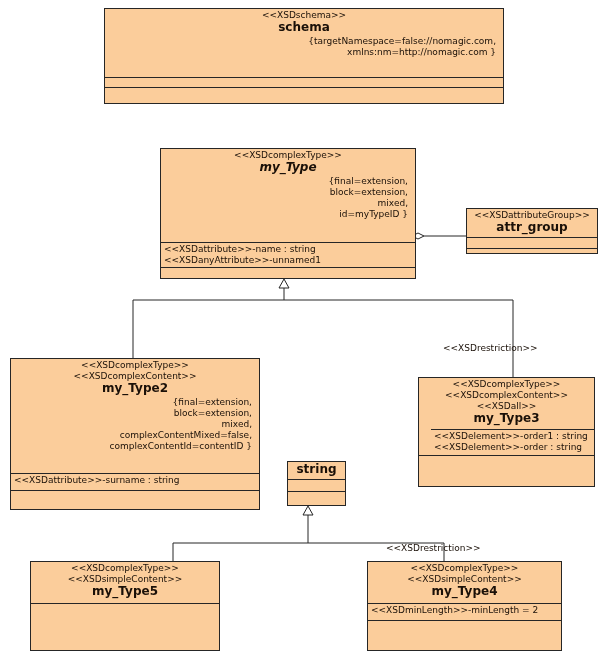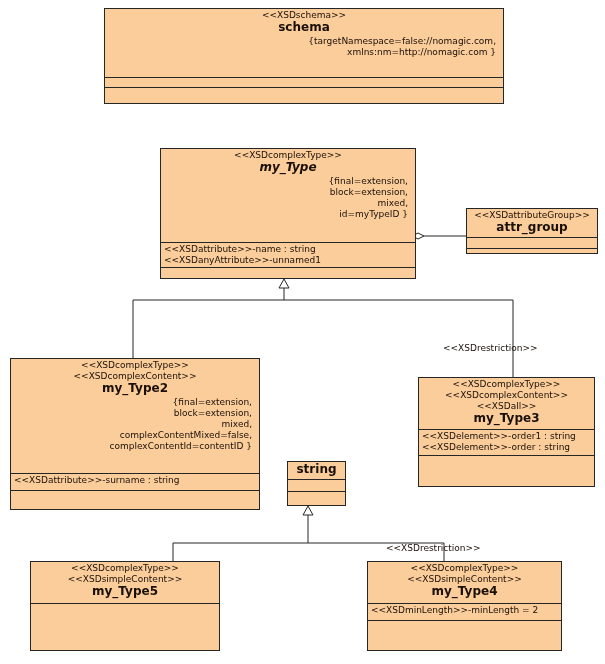--- a/index.html
+++ b/index.html
@@ -155,21 +155,21 @@
     <div class="compartment empty-comp" style="height:19px;"></div>
   </div>
 
   <div class="uml-class" style="left:418px; top:377px; width:177px; height:110px;">
     <div class="compartment head" style="height:51px;">
       <div class="stereo">&lt;&lt;XSDcomplexType&gt;&gt;</div>
       <div class="stereo">&lt;&lt;XSDcomplexContent&gt;&gt;</div>
       <div class="stereo">&lt;&lt;XSDall&gt;&gt;</div>
       <div class="cname">my_Type3</div>
     </div>
-    <div class="compartment" style="height:26px;">
+    <div class="compartment" style="height:26px;margin-left:12px;">
       <div class="feature">&lt;&lt;XSDelement&gt;&gt;-order1 : string</div>
       <div class="feature">&lt;&lt;XSDelement&gt;&gt;-order : string</div>
     </div>
     <div class="compartment empty-comp" style="height:19px;"></div>
   </div>
 
   <div class="uml-class" style="left:287px; top:461px; width:59px; height:45px;">
     <div class="compartment head" style="height:17px;">
       <div class="cname">string</div>
     </div>

